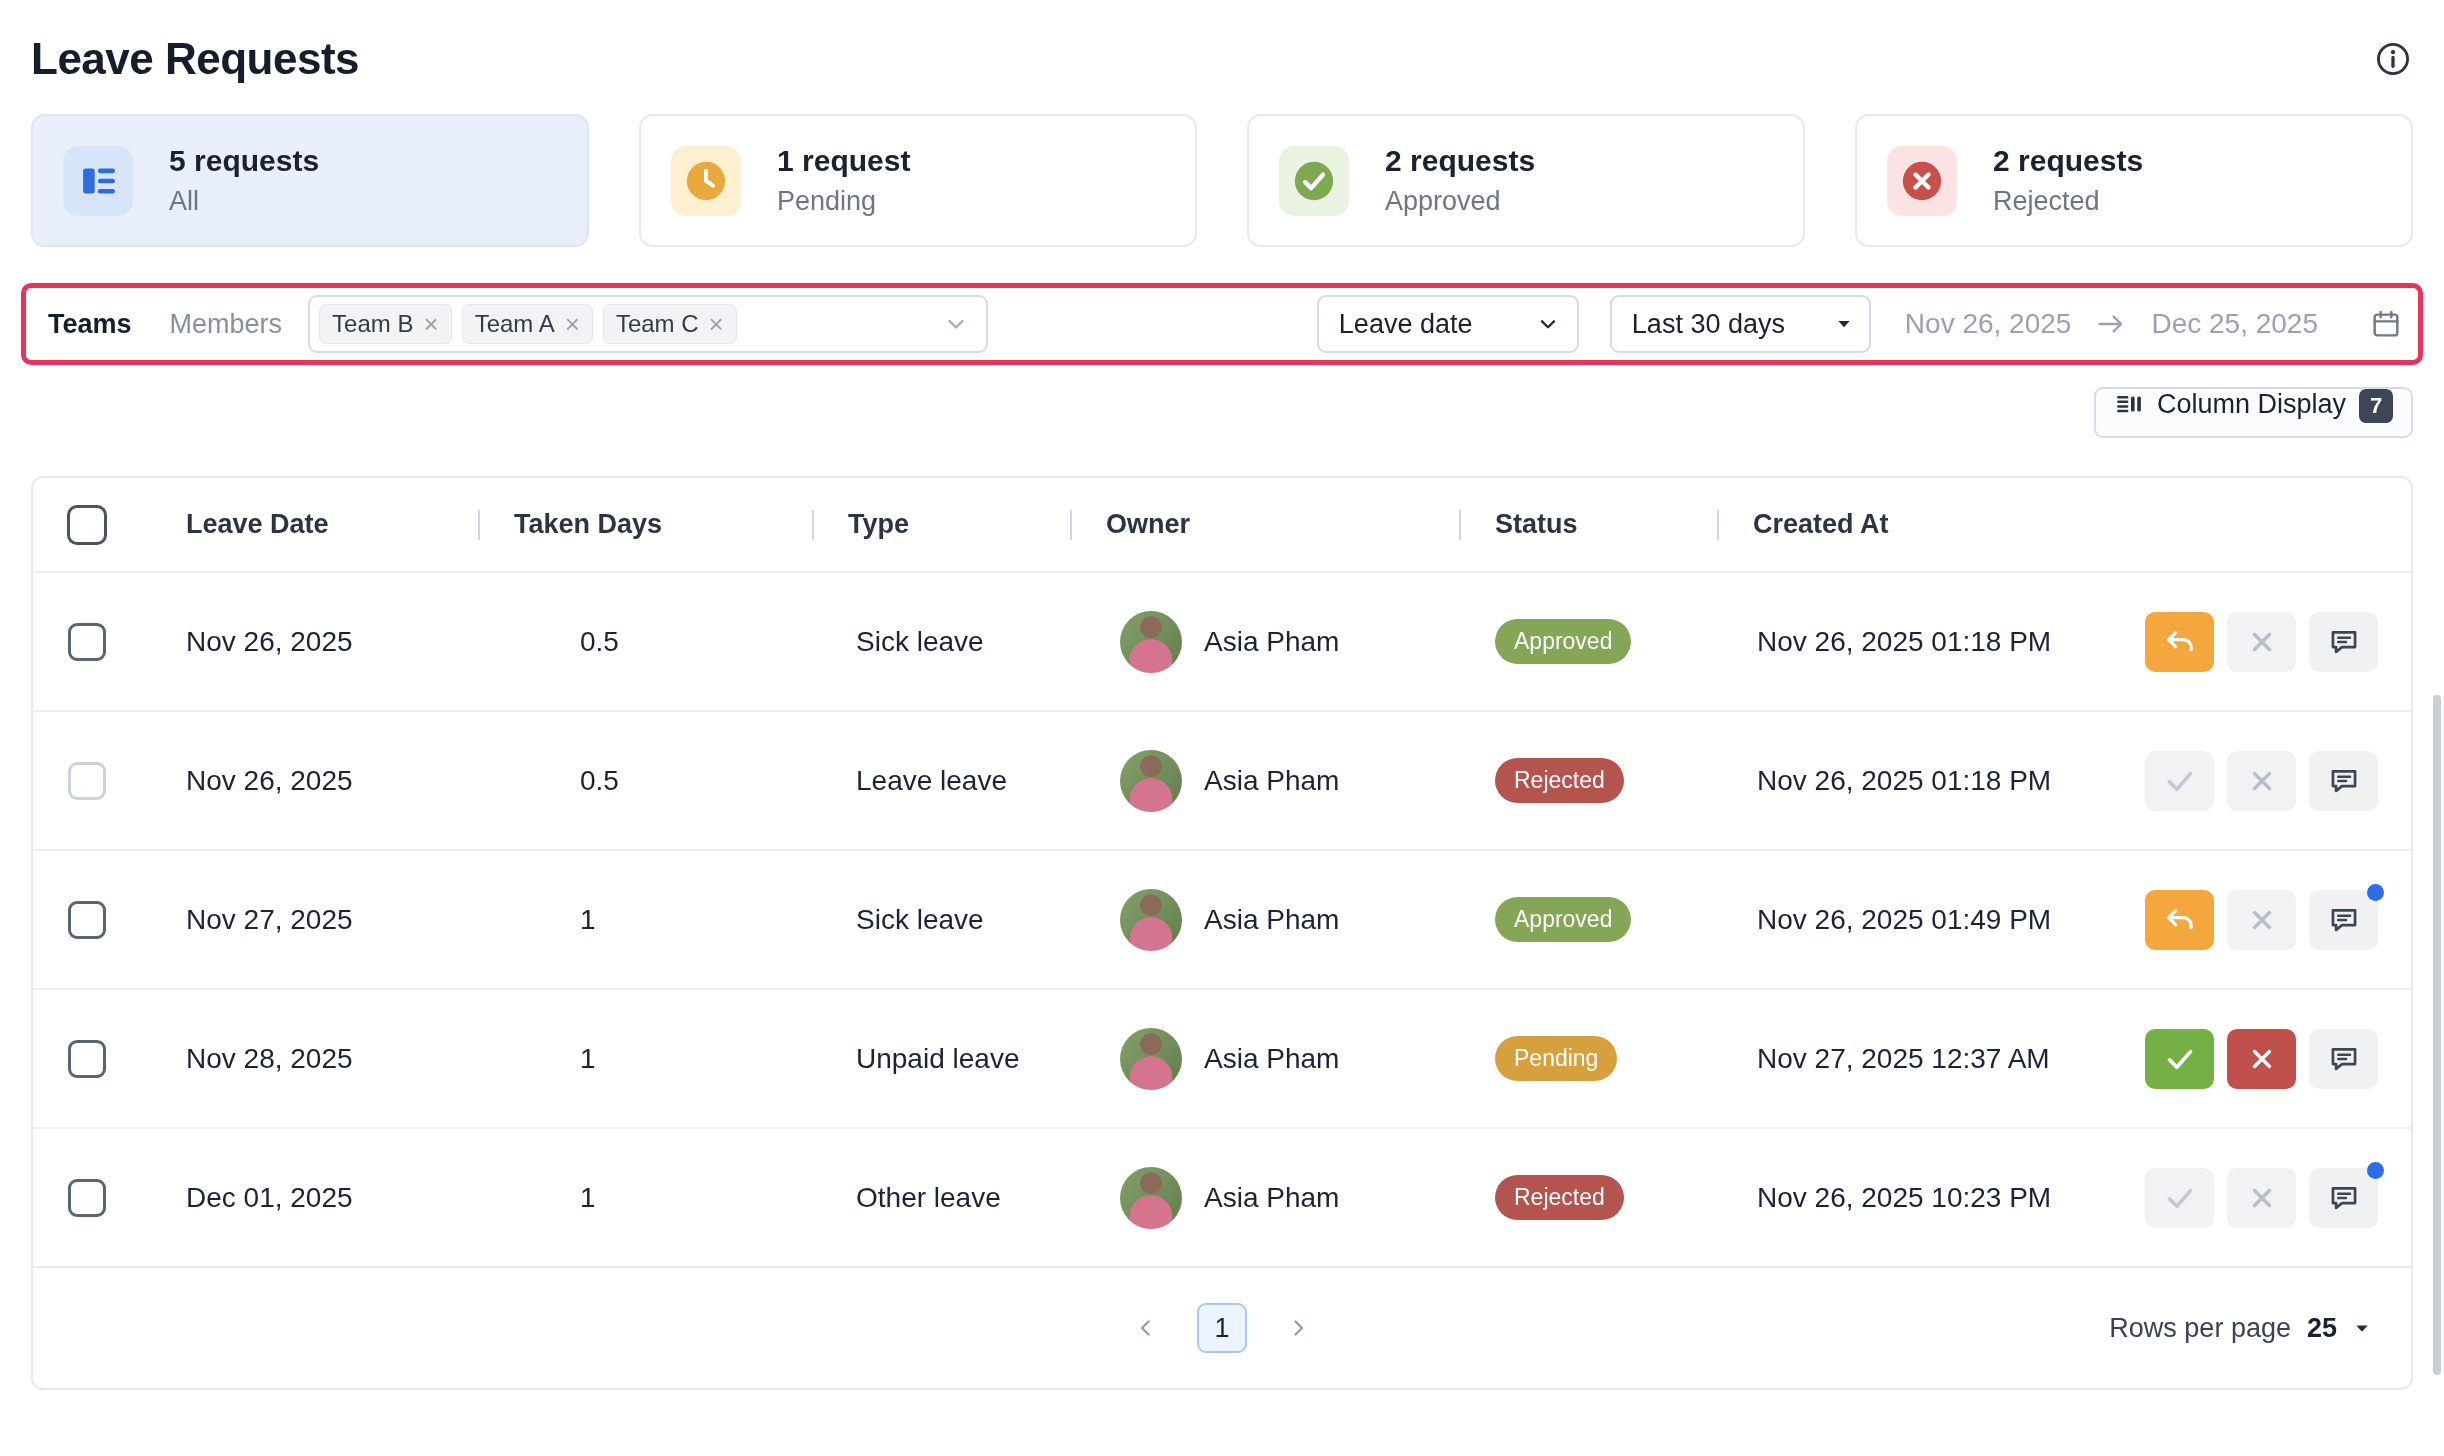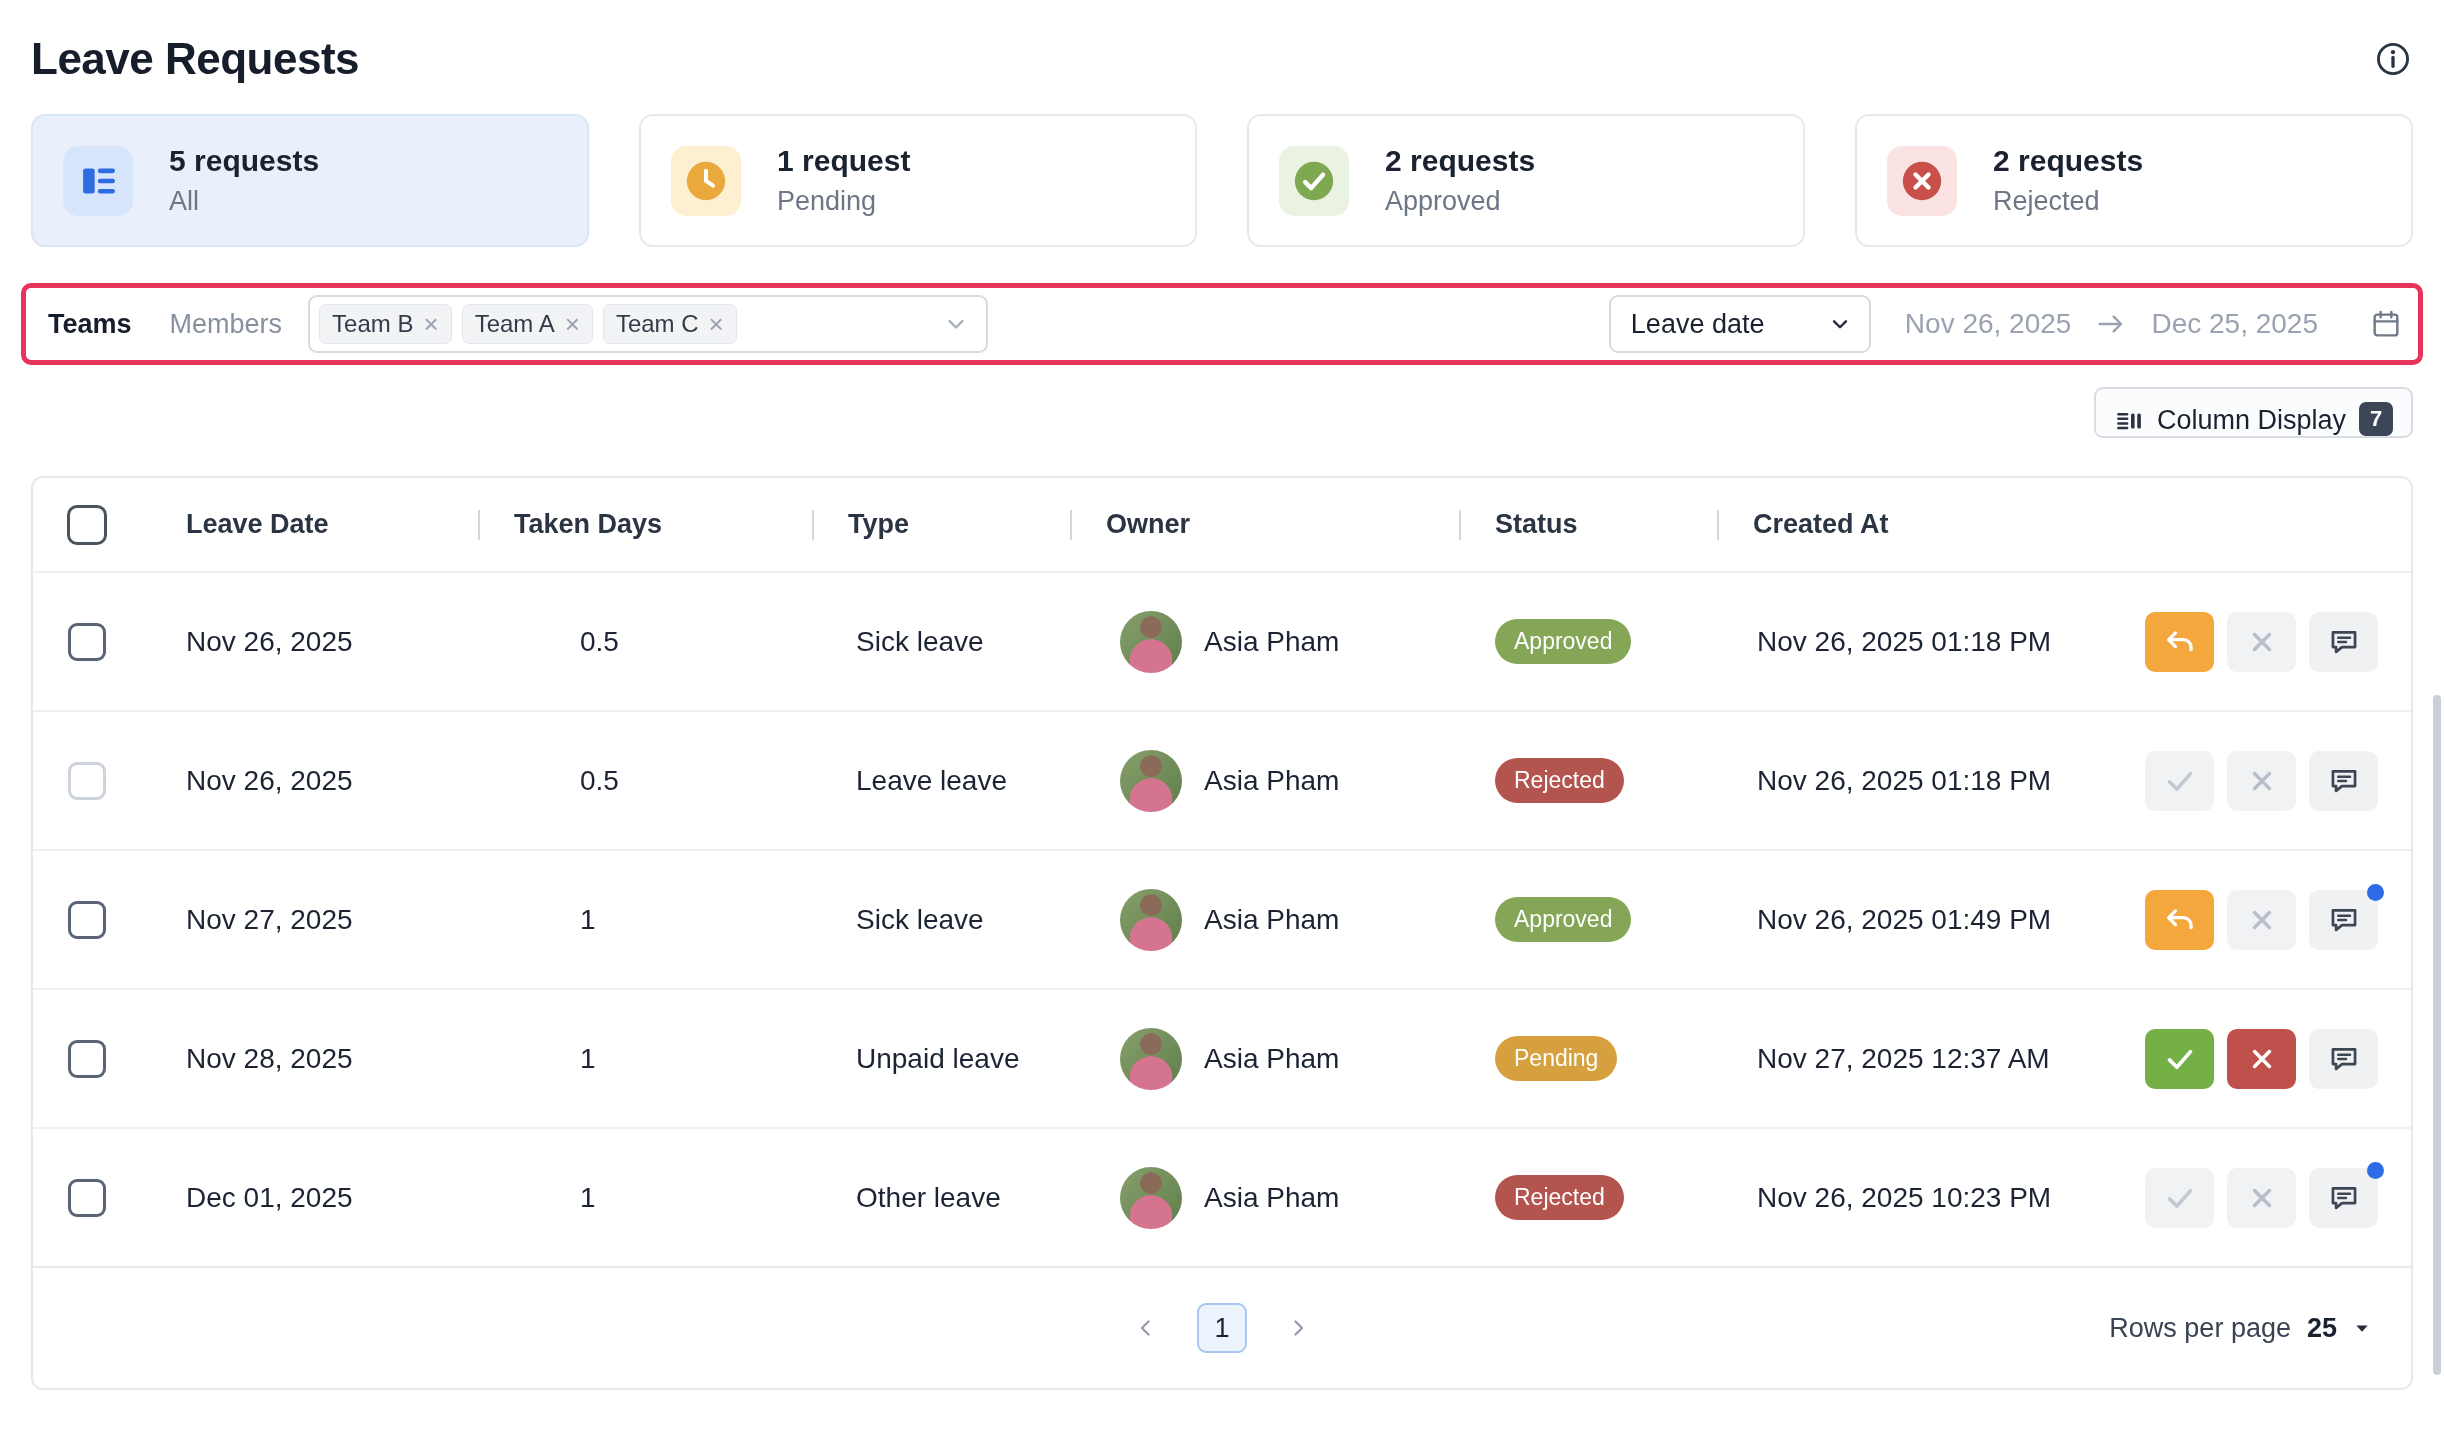--- a/index.html
+++ b/index.html
@@ -62,21 +62,21 @@
   .fselect.fld { width:262px; padding:0 16px 0 20px; }
   .fselect.rng { width:261px; margin-left:31px; padding:0 16px 0 20px; }
   .drange { margin-left:34px; display:flex; align-items:center; gap:24px; font-size:28px; color:#9aa2b1; padding-right:4px; cursor:pointer; white-space:nowrap; }
   .darrow { display:flex; color:#9aa2b1; }
   .dcal { display:flex; color:#707988; margin-left:28px; }
 
   
   .cdrow { display:flex; justify-content:flex-end; margin-top:22px; }
   .cdbtn {
     height:51px; border:2px solid #d9dde3; background:#fbfcfd; border-radius:9px;
-    display:flex; align-items:flex-end; gap:13px; padding:0 18px;
+    display:flex; align-items:flex-start; gap:13px; padding:0 18px;
     font-size:27px; color:#1a2230; font-family:inherit; cursor:pointer;
   }
   .cdbadge { background:#3d4656; color:#fff; font-size:22px; font-weight:700; border-radius:7px; min-width:34px; height:34px; display:flex; align-items:center; justify-content:center; padding:0 6px; }
 
   
   .tablewrap { margin-top:38px; border:2px solid #e7e9ee; border-radius:12px; overflow:hidden; background:#fff; }
   .thead, .trow { display:grid; grid-template-columns:108px 337px 334px 258px 389px 258px 390px 1fr; align-items:center; }
   .thead { height:93px; }
   .hc { font-size:27px; font-weight:700; color:#2b3442; padding-left:36px; position:relative; height:100%; display:flex; align-items:center; }
   .hc.c-leave { padding-left:45px; }
@@ -225,20 +225,28 @@
 
     <div class="fselect fld">
       <span>Leave date</span>
       <span style="display:flex;color:#232b38;">
         <svg width="26" height="26" viewBox="0 0 24 24">
             <path d="M6.5 9.5l5.5 5.5 5.5-5.5" fill="none" stroke="currentColor" stroke-width="2.2" stroke-linecap="round" stroke-linejoin="round"></path>
           </svg>
       </span>
     </div>
 
+    <div class="fselect rng">
+      <span>Last 30 days</span>
+      <span class="rng-caret">
+        <svg width="18" height="18" viewBox="0 0 16 16">
+            <path d="M3 5.3L8 10.8l5-5.5z" fill="currentColor"></path>
+          </svg>
+      </span>
+    </div>
 
     <div class="drange">
       <span>Nov 26, 2025</span>
       <span class="darrow">
         <svg width="32" height="32" viewBox="0 0 24 24">
             <path d="M3.5 12h16M14 6.5l5.5 5.5L14 17.5" fill="none" stroke="currentColor" stroke-width="1.8" stroke-linecap="round" stroke-linejoin="round"></path>
           </svg>
       </span>
       <span>Dec 25, 2025</span>
       <span class="dcal">

